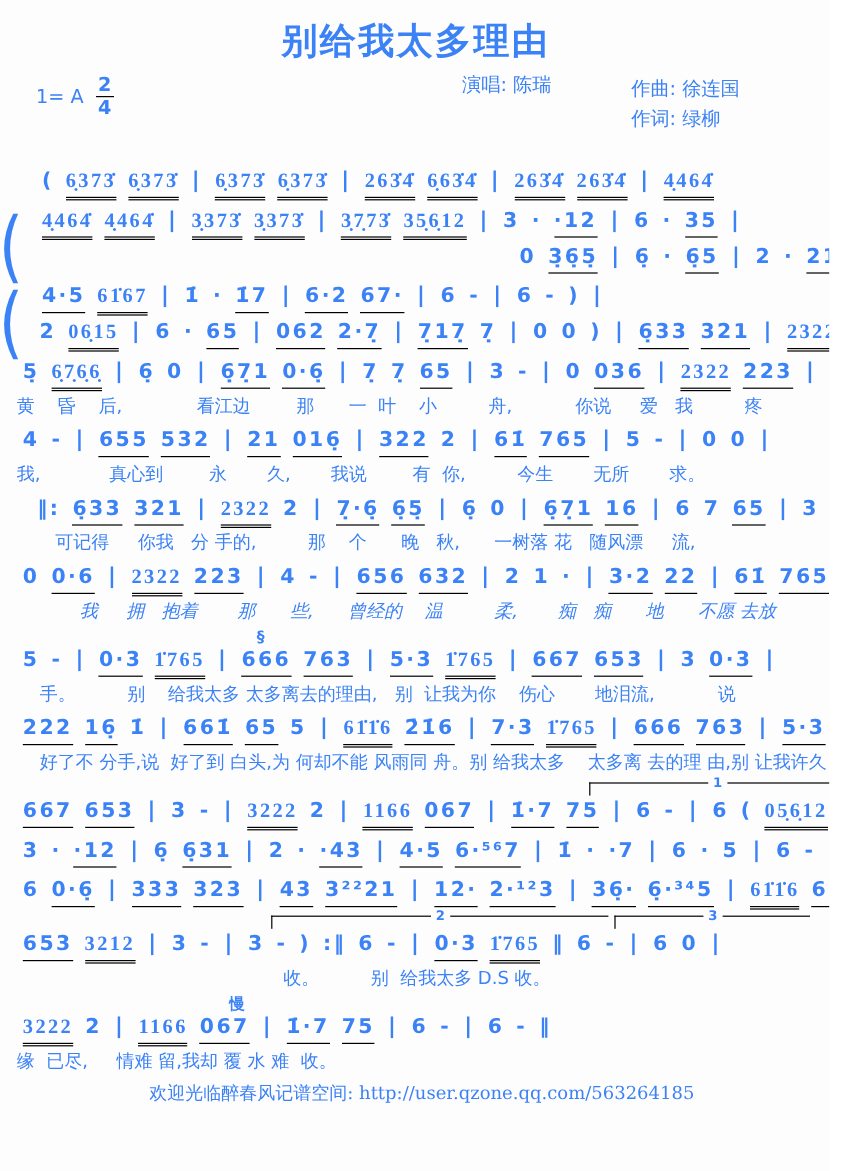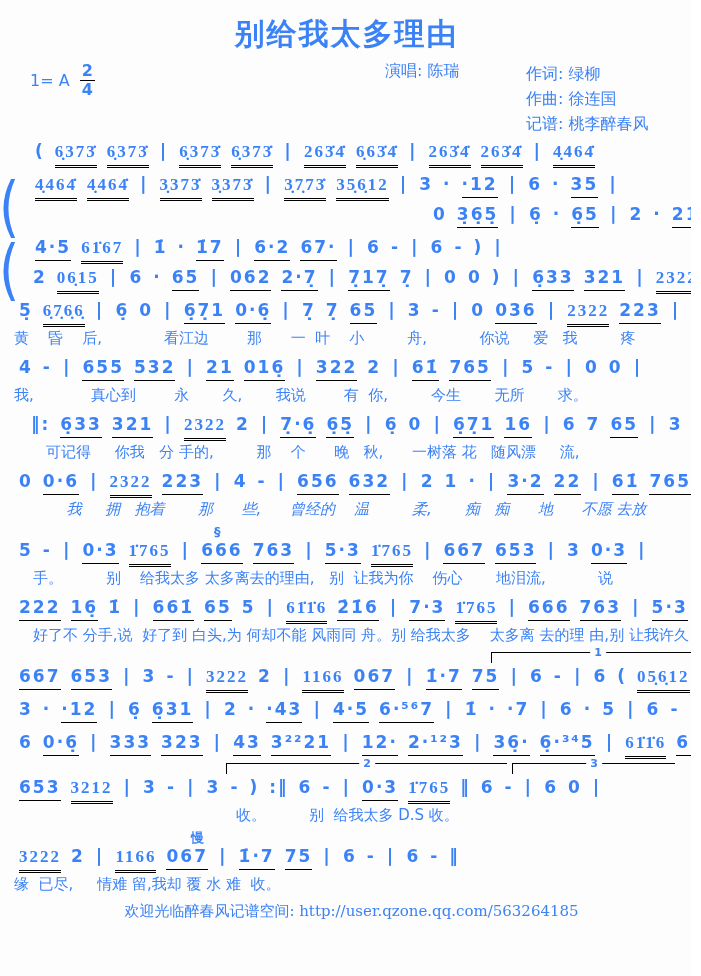--- a/index.html
+++ b/index.html
@@ -42,23 +42,22 @@
     <div class="meta-row">
       <div class="keysig">
         <span>1= A</span>
         <span class="ts">
           <span class="top">2</span>
           <span class="bot">4</span>
         </span>
       </div>
       <div class="singer">演唱: 陈瑞</div>
       <div class="credits">
+        <div>作曲: 徐连国</div>
         <div>作词: 绿柳</div>
-        <div>作曲: 徐连国</div>
-        <div>记谱: 桃李醉春风</div>
       </div>
     </div>
 
     <div class="systems">
         <div class="system">
           <div class="notes-row" style="padding-left: 22px;"><span class="tok">(</span><span class="tok beam2">6̣373̇</span><span class="tok beam2">6̣373̇</span><span class="tok bar">|</span><span class="tok beam2">6̣373̇</span><span class="tok beam2">6̣373̇</span><span class="tok bar">|</span><span class="tok beam2">263̇4̇</span><span class="tok beam2">6̣63̇4̇</span><span class="tok bar">|</span><span class="tok beam2">263̇4̇</span><span class="tok beam2">263̇4̇</span><span class="tok bar">|</span><span class="tok beam2">4̣464̇</span></div>
         </div>
         <div class="system">
           <span class="brace">(</span>
           <div class="notes-row" style="padding-left: 22px;"><span class="tok beam2">4̣464̇</span><span class="tok beam2">4̣464̇</span><span class="tok bar">|</span><span class="tok beam2">3̣373̇</span><span class="tok beam2">3̣373̇</span><span class="tok bar">|</span><span class="tok beam2">3̣7̣73̇</span><span class="tok beam2">35̣6̣12</span><span class="tok bar">|</span><span class="tok">3</span><span class="tok">·</span><span class="tok beam1">·12</span><span class="tok bar">|</span><span class="tok">6</span><span class="tok">·</span><span class="tok beam1">35</span><span class="tok bar">|</span></div>

